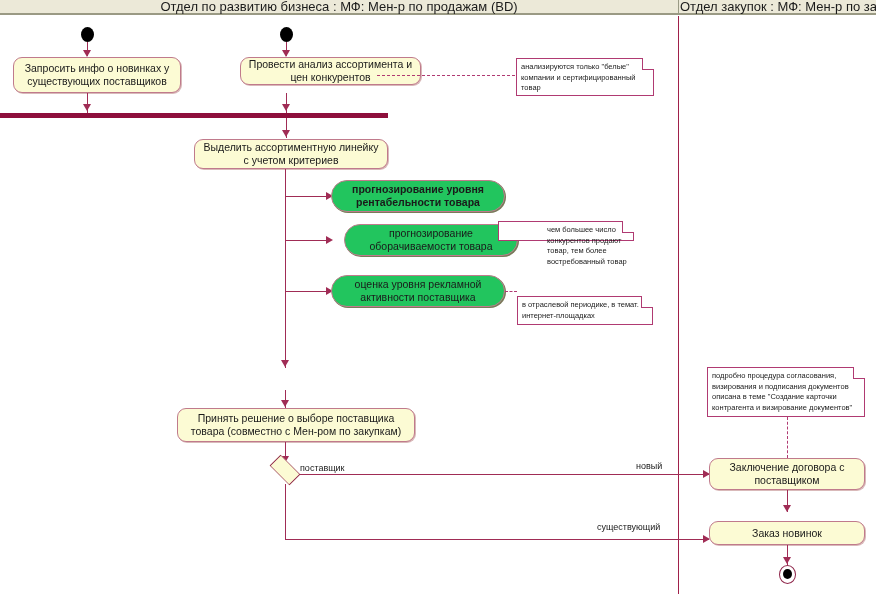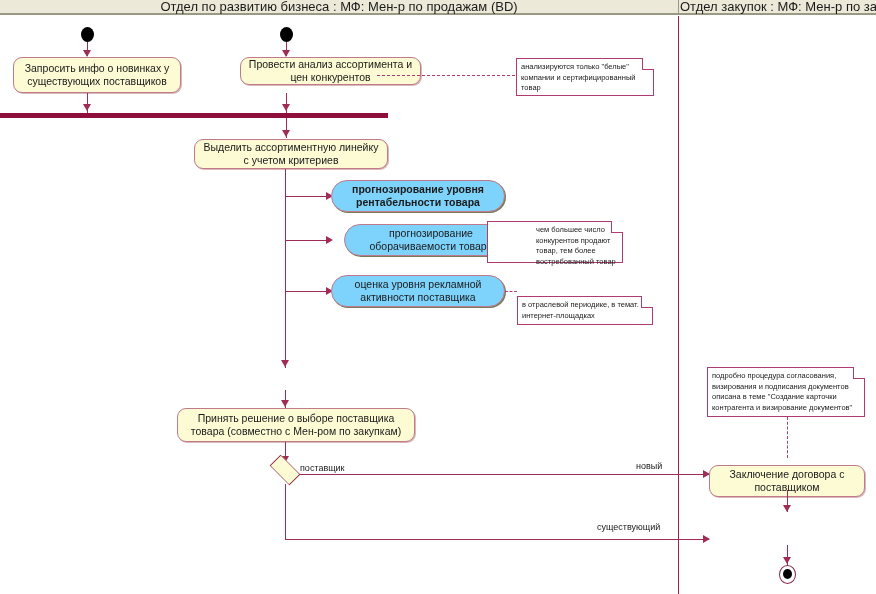--- a/index.html
+++ b/index.html
@@ -67,21 +67,21 @@
     color: #1a1a1a;
     border-radius: 9px;
     padding: 2px 6px;
   }
   .act {
     background: #fcfbd4;
     border: 1px solid #c07a8c;
     box-shadow: 1px 1px 0 #d9b9b9;
   }
   .act-green {
-    background: #7dd3fc;
+    background: #22c55e;
     border: 1px solid #c07a8c;
     border-radius: 999px;
     box-shadow: 1px 1px 0 #7a7a5a;
   }
   .act-green.bold { font-weight: bold; }
 
   
   .note {
     position: absolute;
     box-sizing: border-box;
@@ -252,21 +252,21 @@
   <div class="node act-green bold" style="left:331px; top:180px; width:174px; height:32px;">
     <span>прогнозирование уровня рентабельности товара</span>
   </div>
 
   <div class="ln ln-h" style="left:285px; top:240px; width:46px;"></div>
   <div class="arrow-right" style="left:326px; top:236px;"></div>
   <div class="node act-green" style="left:344px; top:224px; width:174px; height:32px;">
     <span>прогнозирование оборачиваемости товара</span>
   </div>
   <div class="dash-h" style="left:505px; top:240px; width:12px;"></div>
-  <div class="note" style="left:487px; top:221px; width:136px; height:42px;padding-left:48px;">
+  <div class="note" style="left:498px; top:221px; width:136px; height:20px;padding-left:48px;">
     <div class="fold"></div>
     <div class="note-inner">чем большее число конкурентов продают товар, тем более востребованный товар</div>
   </div>
 
   <div class="ln ln-h" style="left:285px; top:291px; width:46px;"></div>
   <div class="arrow-right" style="left:326px; top:287px;"></div>
   <div class="node act-green" style="left:331px; top:275px; width:174px; height:32px;">
     <span>оценка уровня рекламной активности поставщика</span>
   </div>
   <div class="dash-h" style="left:505px; top:291px; width:12px;"></div>
@@ -301,27 +301,30 @@
   <div class="ln ln-h" style="left:285px; top:539px; width:424px;"></div>
   <div class="edge-label" style="left:597px; top:522px;">существующий</div>
   <div class="arrow-right" style="left:703px; top:535px;"></div>
 
   <div class="note" style="left:707px; top:367px; width:158px; height:50px;">
     <div class="fold"></div>
     <div class="note-inner">подробно процедура согласования, визирования и подписания документов описана в теме "Создание карточки контрагента и визирование документов"</div>
   </div>
   <div class="dash-v" style="left:787px; top:417px; height:41px;"></div>
 
-  <div class="node act" style="left:709px; top:458px; width:156px; height:32px;margin-top:7px;">
+  <div class="node act" style="left:709px; top:458px; width:156px; height:32px;">
     <span>Заключение договора с поставщиком</span>
   </div>
 
   <div class="ln ln-v" style="left:787px; top:490px; height:22px;"></div>
   <div class="arrow-down" style="left:783px; top:505px;"></div>
 
+  <div class="node act" style="left:709px; top:521px; width:156px; height:24px;">
+    <span>Заказ новинок</span>
+  </div>
 
   <div class="ln ln-v" style="left:787px; top:545px; height:20px;"></div>
   <div class="arrow-down" style="left:783px; top:557px;"></div>
 
   <div class="final-node" style="left:779px; top:565px;">
     <div class="inner"></div>
   </div>
 
 </div>
 

